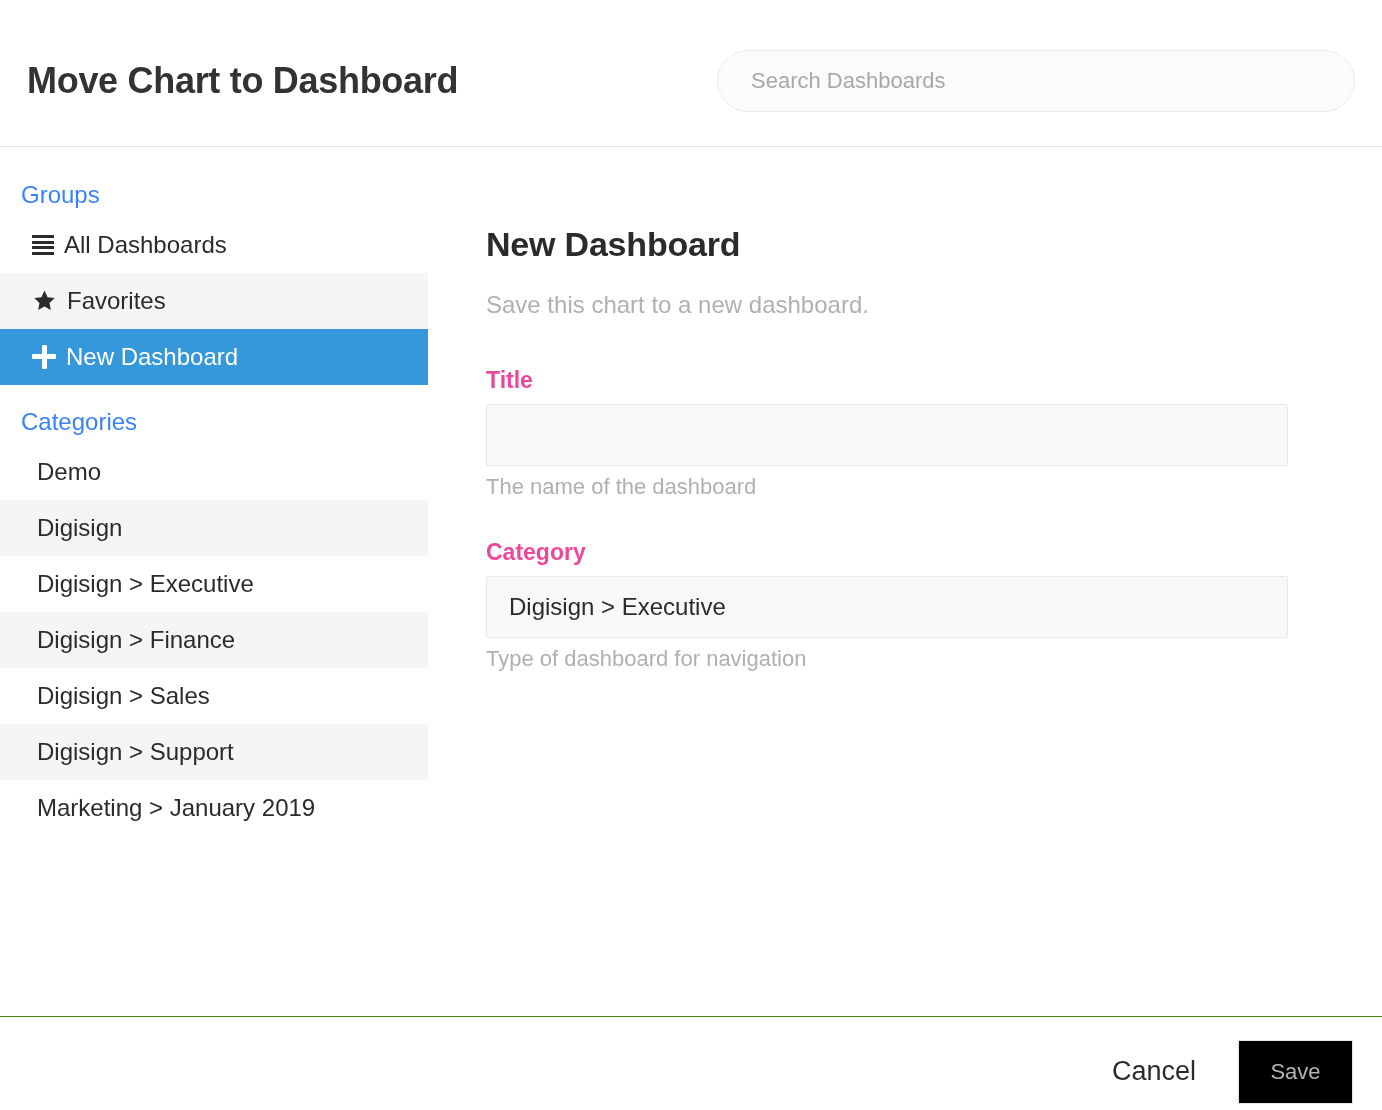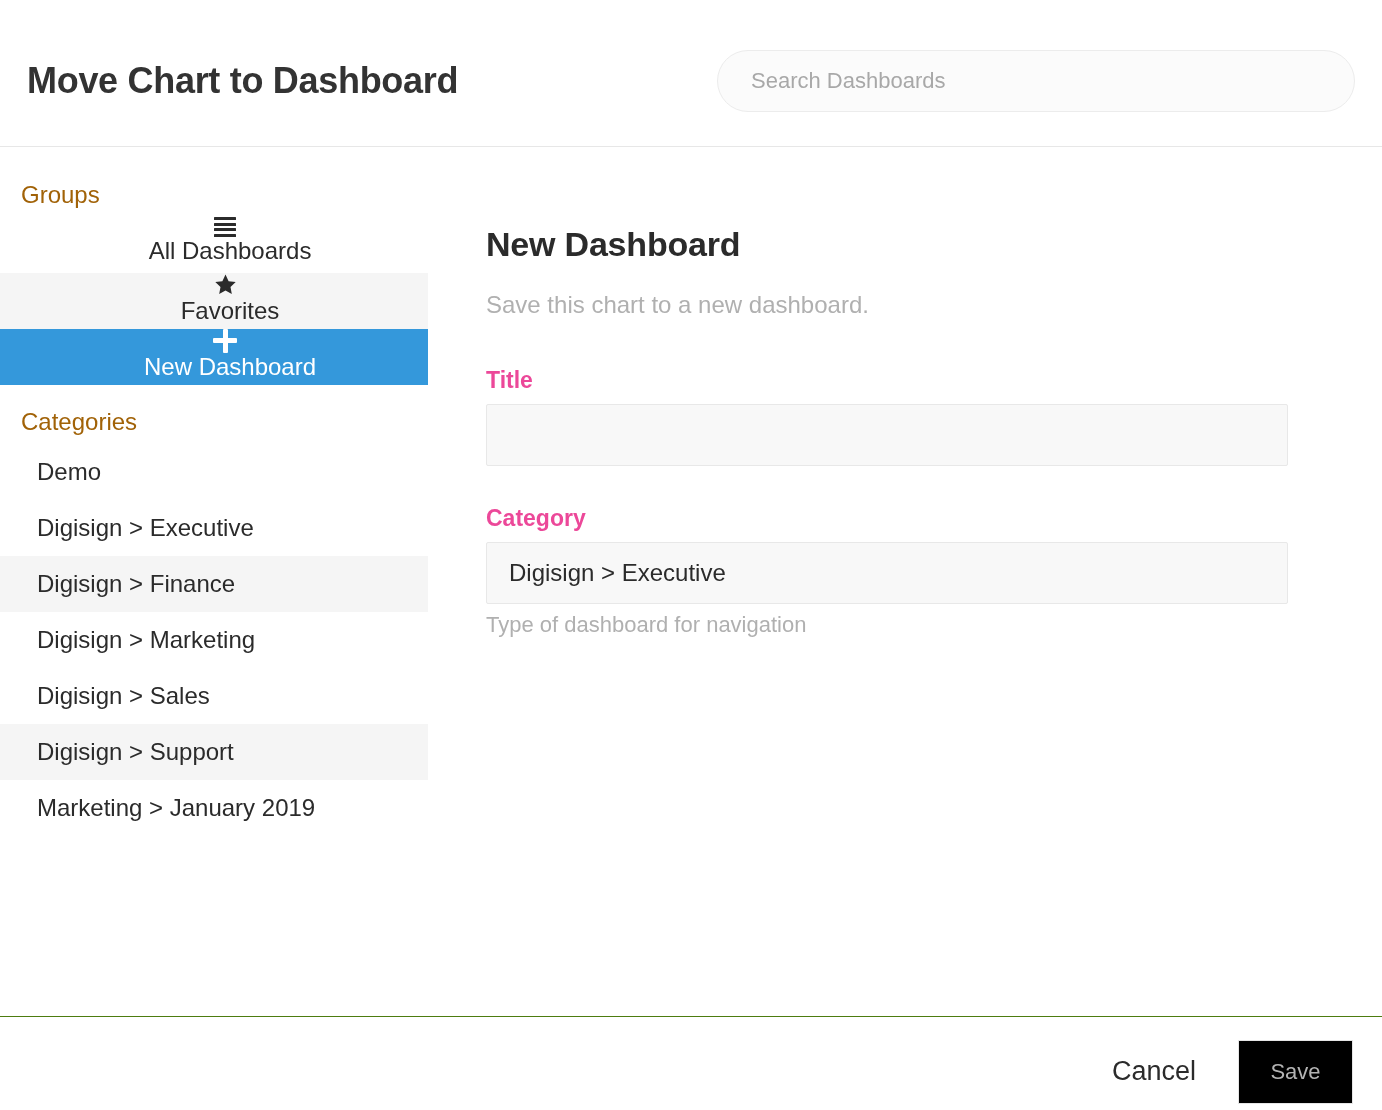--- a/index.html
+++ b/index.html
@@ -66,36 +66,35 @@
   }
 
   
   .sidebar {
     width: 428px;
     flex: 0 0 428px;
     padding-top: 33px;
   }
   .section-label {
     font-size: 24px;
-    color: #a16207;
+    color: #3b82f6;
     padding: 0 0 0 21px;
     margin-bottom: 7px;
     line-height: 30px;
   }
   .sidebar-list { list-style: none; }
   .nav-row {
     height: 56px;
     display: flex;
     align-items: center;
     padding-left: 32px;
     font-size: 24px;
     color: #2b2b2b;
     cursor: pointer;
     white-space: nowrap;
-    flex-direction: column;
   }
   .nav-row.alt { background: #f5f5f5; }
   .nav-row.active { background: #3498db; color: #ffffff; }
 
   .nav-icon {
     flex: 0 0 auto;
     display: inline-flex;
     align-items: center;
     justify-content: center;
     margin-right: 10px;
@@ -258,28 +257,28 @@
       </div>
 
       <div class="cat-gap"></div>
 
       <div class="section-label">Categories</div>
 
       <div class="sidebar-list">
         <div class="cat-row">
             <span>Demo</span>
           </div>
+        <div class="cat-row alt">
+            <span>Digisign</span>
+          </div>
         <div class="cat-row">
             <span>Digisign &gt; Executive</span>
           </div>
         <div class="cat-row alt">
             <span>Digisign &gt; Finance</span>
-          </div>
-        <div class="cat-row">
-            <span>Digisign &gt; Marketing</span>
           </div>
         <div class="cat-row">
             <span>Digisign &gt; Sales</span>
           </div>
         <div class="cat-row alt">
             <span>Digisign &gt; Support</span>
           </div>
         <div class="cat-row">
             <span>Marketing &gt; January 2019</span>
           </div>
@@ -287,20 +286,21 @@
 
     </div>
 
     <div class="main">
       <div class="panel-title">New Dashboard</div>
       <div class="panel-sub">Save this chart to a new dashboard.</div>
 
       <div class="field">
         <div class="field-label">Title</div>
         <input class="field-input" type="text" value="" style="">
+        <div class="field-help">The name of the dashboard</div>
       </div>
 
       <div class="field">
         <div class="field-label">Category</div>
         <input class="field-input" type="text" value="Digisign &gt; Executive" style="">
         <div class="field-help">Type of dashboard for navigation</div>
       </div>
     </div>
 
   </div>

